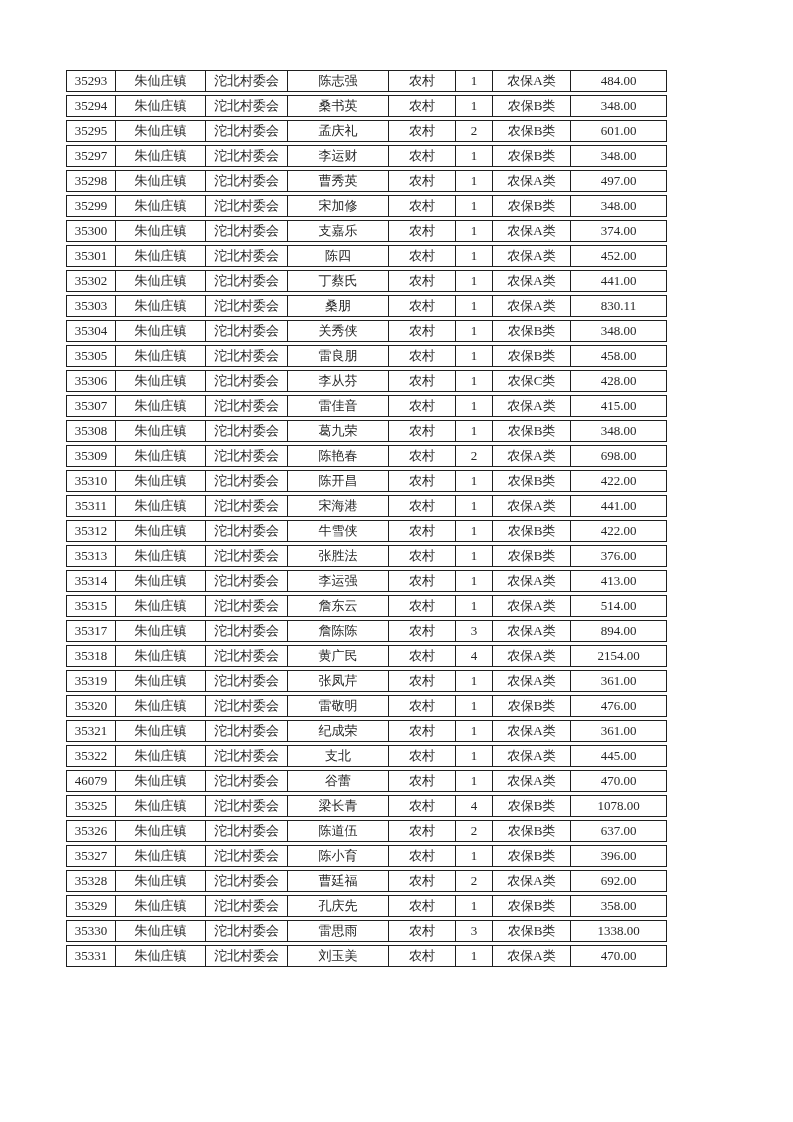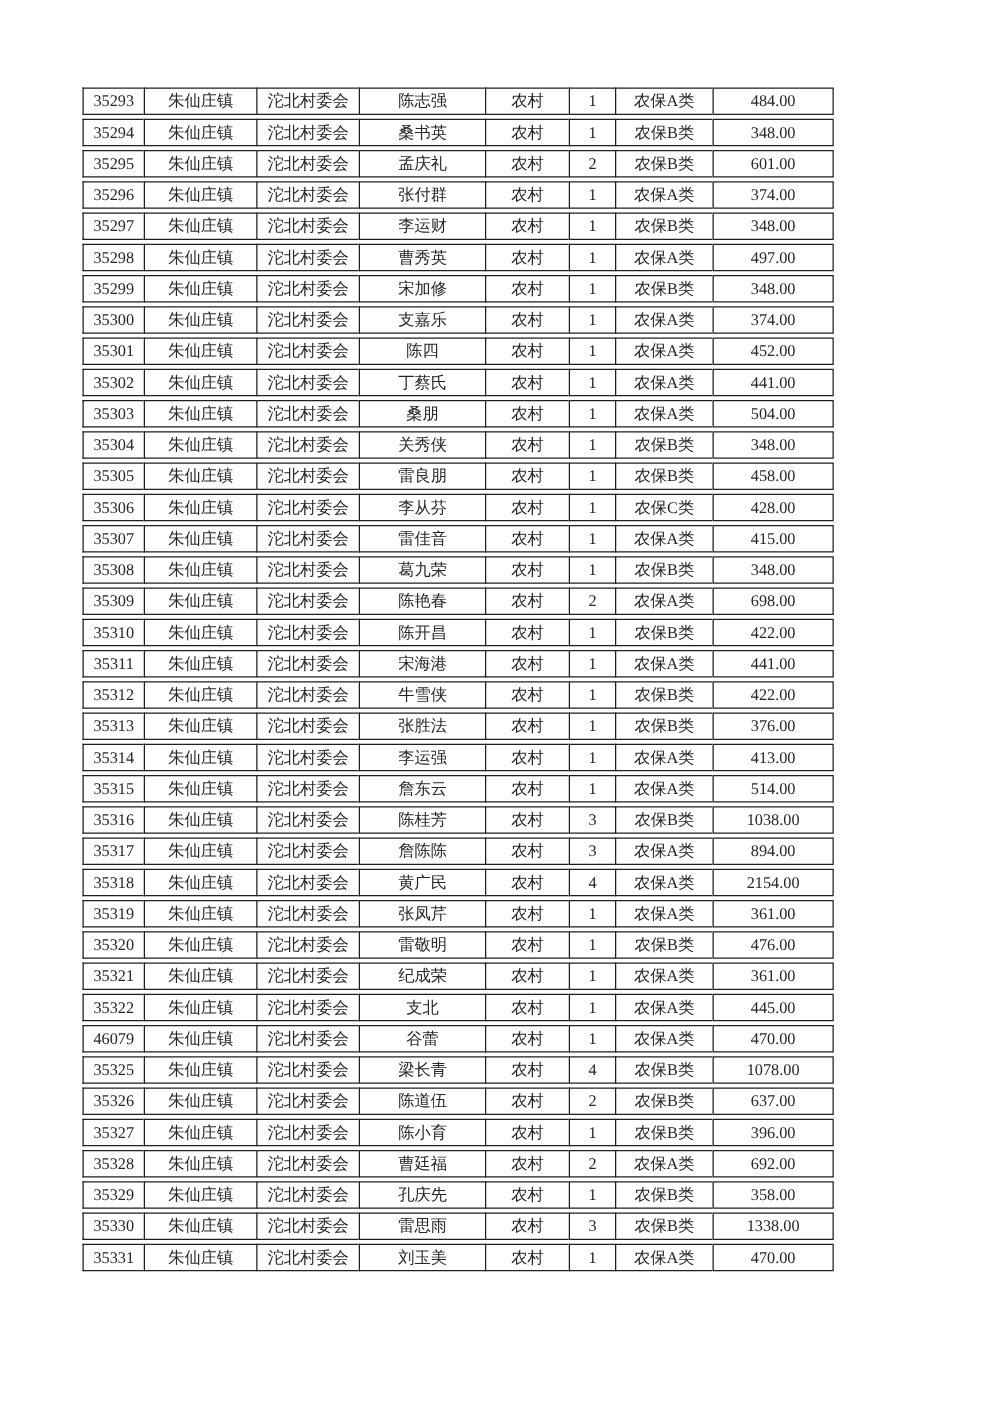--- a/index.html
+++ b/index.html
@@ -95,70 +95,60 @@
           <td>35295</td>
           <td>朱仙庄镇</td>
           <td>沱北村委会</td>
           <td>孟庆礼</td>
           <td>农村</td>
           <td>2</td>
           <td>农保B类</td>
           <td>601.00</td>
         </tr>
         <tr>
-          <td>35296</td>
-          <td>朱仙庄镇</td>
-          <td>沱北村委会</td>
-          <td>张付群</td>
+          <td>35297</td>
+          <td>朱仙庄镇</td>
+          <td>沱北村委会</td>
+          <td>李运财</td>
+          <td>农村</td>
+          <td>1</td>
+          <td>农保B类</td>
+          <td>348.00</td>
+        </tr>
+        <tr>
+          <td>35298</td>
+          <td>朱仙庄镇</td>
+          <td>沱北村委会</td>
+          <td>曹秀英</td>
+          <td>农村</td>
+          <td>1</td>
+          <td>农保A类</td>
+          <td>497.00</td>
+        </tr>
+        <tr>
+          <td>35299</td>
+          <td>朱仙庄镇</td>
+          <td>沱北村委会</td>
+          <td>宋加修</td>
+          <td>农村</td>
+          <td>1</td>
+          <td>农保B类</td>
+          <td>348.00</td>
+        </tr>
+        <tr>
+          <td>35300</td>
+          <td>朱仙庄镇</td>
+          <td>沱北村委会</td>
+          <td>支嘉乐</td>
           <td>农村</td>
           <td>1</td>
           <td>农保A类</td>
           <td>374.00</td>
         </tr>
         <tr>
-          <td>35297</td>
-          <td>朱仙庄镇</td>
-          <td>沱北村委会</td>
-          <td>李运财</td>
-          <td>农村</td>
-          <td>1</td>
-          <td>农保B类</td>
-          <td>348.00</td>
-        </tr>
-        <tr>
-          <td>35298</td>
-          <td>朱仙庄镇</td>
-          <td>沱北村委会</td>
-          <td>曹秀英</td>
-          <td>农村</td>
-          <td>1</td>
-          <td>农保A类</td>
-          <td>497.00</td>
-        </tr>
-        <tr>
-          <td>35299</td>
-          <td>朱仙庄镇</td>
-          <td>沱北村委会</td>
-          <td>宋加修</td>
-          <td>农村</td>
-          <td>1</td>
-          <td>农保B类</td>
-          <td>348.00</td>
-        </tr>
-        <tr>
-          <td>35300</td>
-          <td>朱仙庄镇</td>
-          <td>沱北村委会</td>
-          <td>支嘉乐</td>
-          <td>农村</td>
-          <td>1</td>
-          <td>农保A类</td>
-          <td>374.00</td>
-        </tr>
-        <tr>
           <td>35301</td>
           <td>朱仙庄镇</td>
           <td>沱北村委会</td>
           <td>陈四</td>
           <td>农村</td>
           <td>1</td>
           <td>农保A类</td>
           <td>452.00</td>
         </tr>
         <tr>
@@ -172,21 +162,21 @@
           <td>441.00</td>
         </tr>
         <tr>
           <td>35303</td>
           <td>朱仙庄镇</td>
           <td>沱北村委会</td>
           <td>桑朋</td>
           <td>农村</td>
           <td>1</td>
           <td>农保A类</td>
-          <td>504.00</td>
+          <td>830.11</td>
         </tr>
         <tr>
           <td>35304</td>
           <td>朱仙庄镇</td>
           <td>沱北村委会</td>
           <td>关秀侠</td>
           <td>农村</td>
           <td>1</td>
           <td>农保B类</td>
           <td>348.00</td>
@@ -293,30 +283,20 @@
         </tr>
         <tr>
           <td>35315</td>
           <td>朱仙庄镇</td>
           <td>沱北村委会</td>
           <td>詹东云</td>
           <td>农村</td>
           <td>1</td>
           <td>农保A类</td>
           <td>514.00</td>
-        </tr>
-        <tr>
-          <td>35316</td>
-          <td>朱仙庄镇</td>
-          <td>沱北村委会</td>
-          <td>陈桂芳</td>
-          <td>农村</td>
-          <td>3</td>
-          <td>农保B类</td>
-          <td>1038.00</td>
         </tr>
         <tr>
           <td>35317</td>
           <td>朱仙庄镇</td>
           <td>沱北村委会</td>
           <td>詹陈陈</td>
           <td>农村</td>
           <td>3</td>
           <td>农保A类</td>
           <td>894.00</td>

